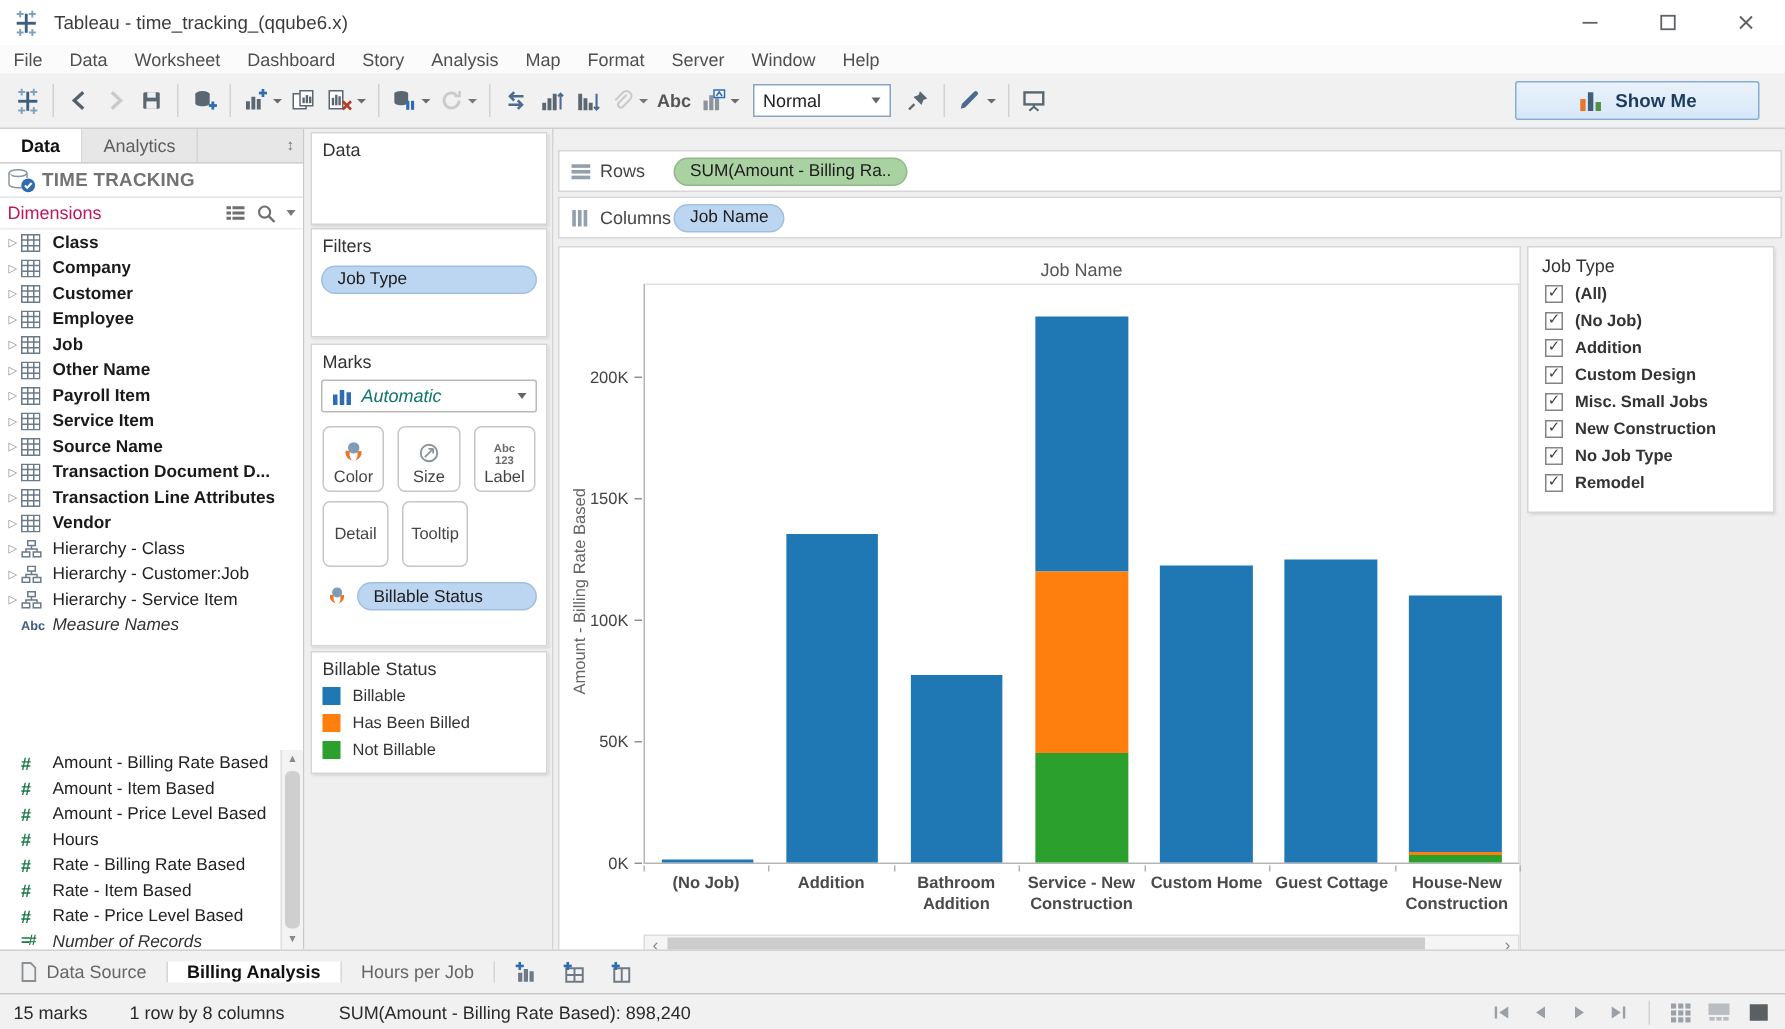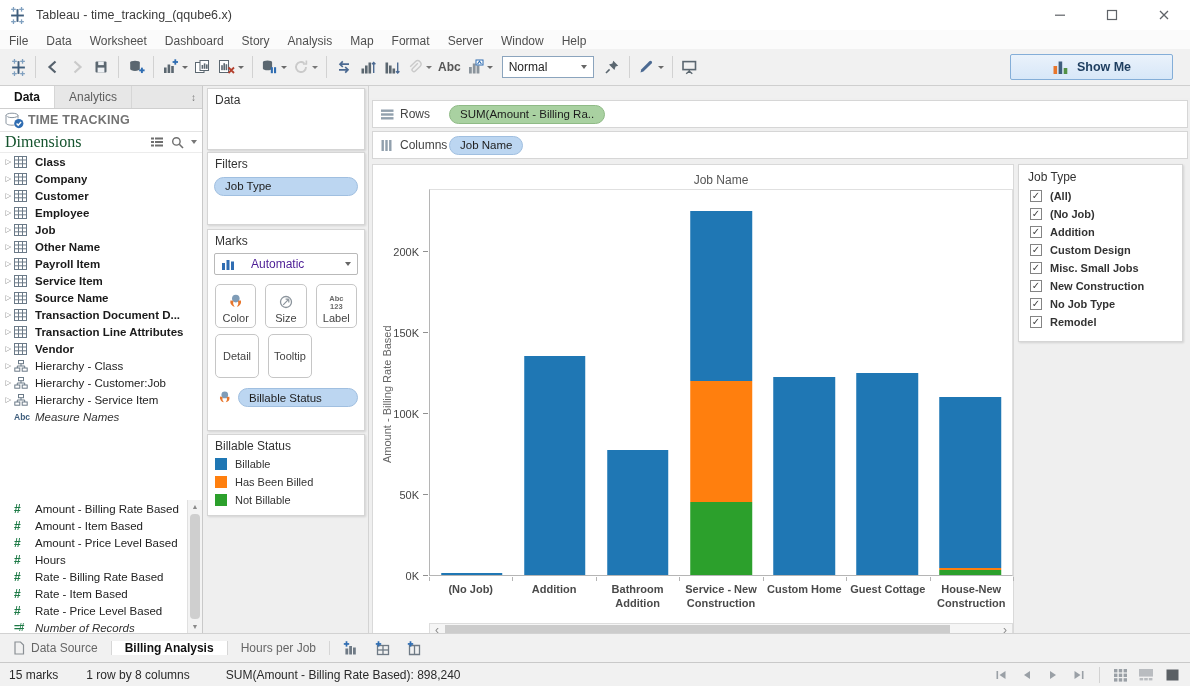--- a/index.html
+++ b/index.html
@@ -34,21 +34,21 @@
 
   
   #leftpane{position:absolute;left:0;top:0;width:203px;height:547px;background:#fff;border-right:1px solid #c9c9c9;}
   #pane-tabs{height:23px;display:flex;background:#e7e7e7;border-bottom:1px solid #cfcfcf;}
   .pane-tab{flex:0 0 auto;padding:0 14px;display:flex;align-items:center;font-size:12px;color:#5e5e5e;border-right:1px solid #d6d6d6;}
   .pane-tab.active{background:#fff;font-weight:bold;color:#111;}
   #pane-splitter{margin-left:auto;padding-right:6px;display:flex;align-items:center;font-size:10px;color:#777;}
   #datasource-row{height:23px;display:flex;align-items:center;padding-left:4px;border-bottom:1px solid #e4e4e4;}
   #datasource-name{font-size:12.5px;color:#737373;font-weight:700;letter-spacing:.2px;margin-left:3px;}
   #dims-header{height:21px;display:flex;align-items:center;padding:0 5px;border-bottom:1px solid #ececec;}
-  #dims-title{font-size:16px;color:#14532d;font-family:Liberation Serif, serif;}
+  #dims-title{font-size:12px;color:#be185d;}
   #dims-header .hdr-icons{margin-left:auto;display:flex;align-items:center;gap:7px;}
   .field-row{height:17px;display:flex;align-items:center;padding-left:3px;white-space:nowrap;overflow:hidden;}
   .expander{width:11px;font-size:7.5px;color:#8f8f8f;text-align:center;flex:0 0 auto;}
   .fld-ic{width:18px;flex:0 0 auto;justify-content:flex-start;}
   .fl{font-size:11.5px;color:#222;margin-left:3px;text-overflow:ellipsis;overflow:hidden;}
   .fl.b{font-weight:bold;color:#1a1a1a;}
   .fl.i{font-style:italic;color:#333;}
   .fld-abc{font-size:8.5px;color:#3f5e7d;font-weight:bold;font-style:normal;}
   .fld-hash{font-size:12px;color:#1d7a46;font-weight:bold;font-style:normal;}
   .fld-hash.calc{font-size:10px;letter-spacing:-1px;}
@@ -65,21 +65,21 @@
   .card-title{font-size:12px;color:#333;padding:4px 7px 2px 7px;}
   #card-pages{top:2px;height:62px;}
   #card-filters{top:66px;height:73px;}
   #card-marks{top:143px;height:202px;}
   #card-legend{top:348px;height:82px;}
   .pill{height:19px;display:inline-flex;align-items:center;padding:0 10px;border-radius:10px;font-size:11.5px;color:#1c1c1c;white-space:nowrap;}
   .pill.blue{background:#bcd6f1;border:1px solid #a0bfe0;}
   .pill.green{background:#a9d1a1;border:1px solid #8fba86;}
   #filters-pills{padding:3px 6px;}
   #filters-pills .pill{width:144px;}
-  #marks-dropdown{margin:3px 6px;height:22px;border:1px solid #b9b9b9;border-radius:2px;background:#fff;display:flex;align-items:center;padding:0 6px;gap:16px;font-size:12px;color:#4c1d95;}
+  #marks-dropdown{margin:3px 6px;height:22px;border:1px solid #b9b9b9;border-radius:2px;background:#fff;display:flex;align-items:center;padding:0 6px;gap:6px;font-size:12px;color:#0f766e;font-style:italic;}
   #marks-dropdown .car{margin-left:auto;border-top-color:#666;}
   .mark-btn-row{display:flex;gap:9px;padding:6px 7px 0 7px;}
   .mark-btn{width:44px;height:44px;border:1px solid #c6c6c6;border-radius:5px;background:#fff;display:flex;flex-direction:column;align-items:center;justify-content:flex-end;padding-bottom:3px;}
   .mark-btn.noicon{justify-content:center;padding-bottom:0;}
   .mb-label{font-size:11px;color:#444;}
   .mb-ic{margin-bottom:2px;}
   .abc123{display:flex;flex-direction:column;align-items:center;line-height:1;}
   .abc123 i{font-style:normal;font-size:7.5px;color:#6a6a6a;font-weight:bold;}
   #color-shelf-row{display:flex;align-items:center;gap:5px;padding:10px 6px 0 8px;}
   #color-shelf-row .pill{flex:1;}

